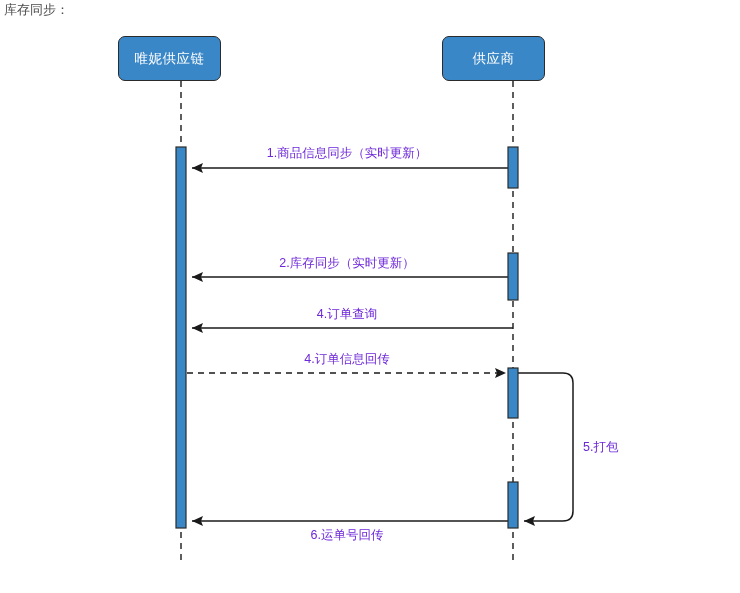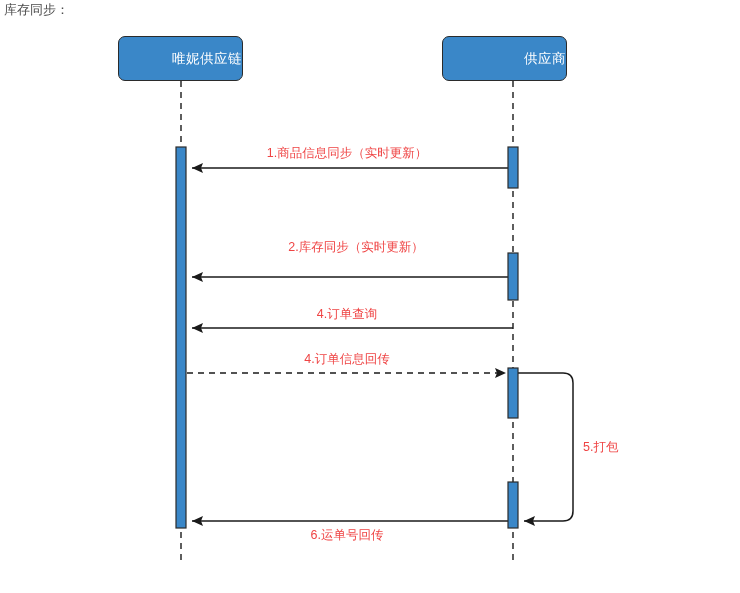--- a/index.html
+++ b/index.html
@@ -12,34 +12,34 @@
     position:relative;
   }
   #canvas { position:absolute; left:0; top:0; width:740px; height:593px; }
   .page-title {
     position:absolute; left:4px; top:1px;
     font-size:13px; color:#4d4d4d; line-height:18px;
     white-space:nowrap;
   }
   .actor-box {
     position:absolute;
-    width:125px; height:45px;
+    width:103px; height:45px;
     background:#3a87c8;
     border:1.3px solid #2b2b2b;
     border-radius:7px;
     box-sizing:border-box;
-    display:flex; align-items:center; justify-content:flex-end;
+    display:flex; align-items:center; justify-content:center;
     color:#ffffff; font-size:13.5px; letter-spacing:.5px;
     white-space:nowrap;
   }
   #actor-0 { left:118px; top:36px; }
   #actor-1 { left:442px; top:36px; }
   .msg-label {
     position:absolute;
-    font-size:12.5px; color:#ef4444;
+    font-size:12.5px; color:#6d28d9;
     white-space:nowrap;
     transform:translateX(-50%);
     line-height:14px;
   }
   .msg-label.left-anchor { transform:none; }
   svg { position:absolute; left:0; top:0; }
 </style>
 </head>
 <body>
 
@@ -88,21 +88,21 @@
     <rect x="176" y="147" width="10" height="381" fill="#3a87c8" stroke="#2b2b2b" stroke-width="1.2"></rect>
     <rect x="508" y="147" width="10" height="41" fill="#3a87c8" stroke="#2b2b2b" stroke-width="1.2"></rect>
     <rect x="508" y="253" width="10" height="47" fill="#3a87c8" stroke="#2b2b2b" stroke-width="1.2"></rect>
     <rect x="508" y="368" width="10" height="50" fill="#3a87c8" stroke="#2b2b2b" stroke-width="1.2"></rect>
     <rect x="508" y="482" width="10" height="46" fill="#3a87c8" stroke="#2b2b2b" stroke-width="1.2"></rect>
   </g>
 </svg>
 
 <div class="msg-label" style="left:347px; top:146px;">1.商品信息同步（实时更新）</div>
 
-<div class="msg-label" style="left:347px; top:240px;margin-left:9px;">2.库存同步（实时更新）</div>
+<div class="msg-label" style="left:347px; top:256px;">2.库存同步（实时更新）</div>
 
 <div class="msg-label" style="left:347px; top:307px;">4.订单查询</div>
 
 <div class="msg-label" style="left:347px; top:352px;">4.订单信息回传</div>
 
 <div class="msg-label left-anchor" style="left:583px; top:440px;">5.打包</div>
 
 <div class="msg-label" style="left:347px; top:528px;text-align:center;">6.运单号回传</div>
 
 </body></html>

